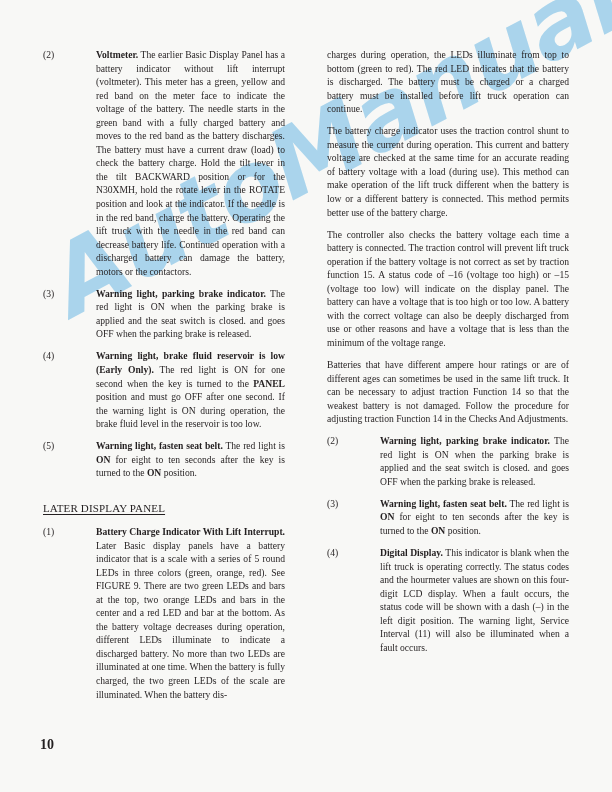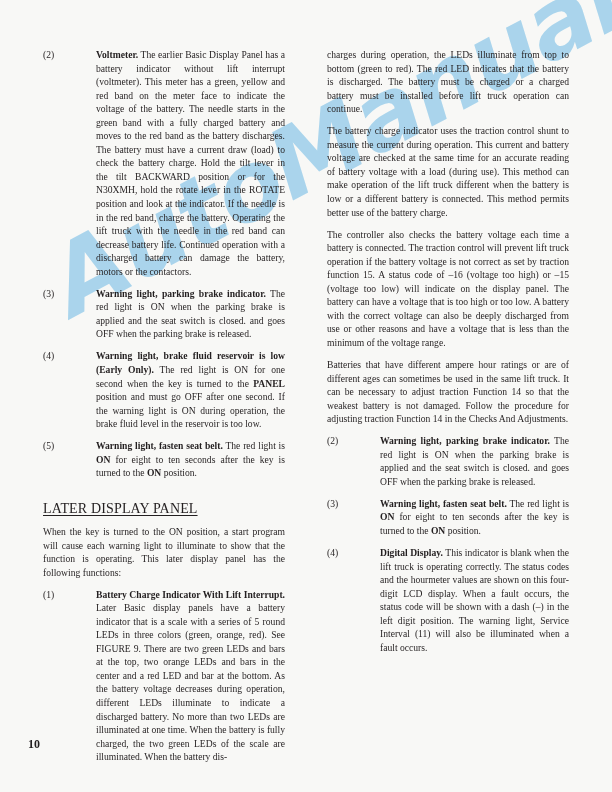--- a/index.html
+++ b/index.html
@@ -87,34 +87,34 @@
   .item p:last-child {
     margin-bottom: 0;
     margin-left: 36px;
   }
   .item b, .body b {
     font-weight: 700;
   }
 
   h2.section {
     margin: 14px 0 9px 0;
-    font-size: 14px;
+    font-size: 11px;
     line-height: 13.55px;
     font-weight: 400;
     text-decoration: underline;
     text-underline-offset: 2px;
     letter-spacing: 0.15px;
     display: inline-block;
   }
 
   .folio {
     position: absolute;
-    left: 28px;
+    left: 40px;
     top: 737px;
-    font-size: 12px;
+    font-size: 14px;
     font-weight: 700;
     font-family: "Liberation Serif", serif;
     z-index: 2;
   }
 </style>
 </head>
 <body>
 
 <div class="page">
 
@@ -139,21 +139,20 @@
         <p><b>Warning light, brake fluid reservoir is low (Early Only).</b><span id="lc-item-2-body"> The red light is ON for one second when the key is turned to the <b>PANEL</b> position and must go OFF after one second. If the warning light is ON during operation, the brake fluid level in the reservoir is too low.</span></p>
       </div>
 
       <div class="item">
         <span class="marker">(5)</span>
         <p><b>Warning light, fasten seat belt.</b><span id="lc-item-3-body"> The red light is <b>ON</b> for eight to ten seconds after the key is turned to the <b>ON</b> position.</span></p>
       </div>
 
       <h2 class="section">LATER DISPLAY PANEL</h2>
 
-      <p class="body">When the key is turned to the ON position, a start program will cause each warning light to illuminate to show that the function is operating. This later display panel has the following functions:</p>
 
       <div class="item">
         <span class="marker">(1)</span>
         <p><b>Battery Charge Indicator With Lift Interrupt.</b><span> Later Basic display panels have a battery indicator that is a scale with a series of 5 round LEDs in three colors (green, orange, red). See FIGURE 9. There are two green LEDs and bars at the top, two orange LEDs and bars in the center and a red LED and bar at the bottom. As the battery voltage decreases during operation, different LEDs illuminate to indicate a discharged battery. No more than two LEDs are illuminated at one time. When the battery is fully charged, the two green LEDs of the scale are illuminated. When the battery dis-</span></p>
       </div>
 
     </div>
 
     <div class="col">
 

